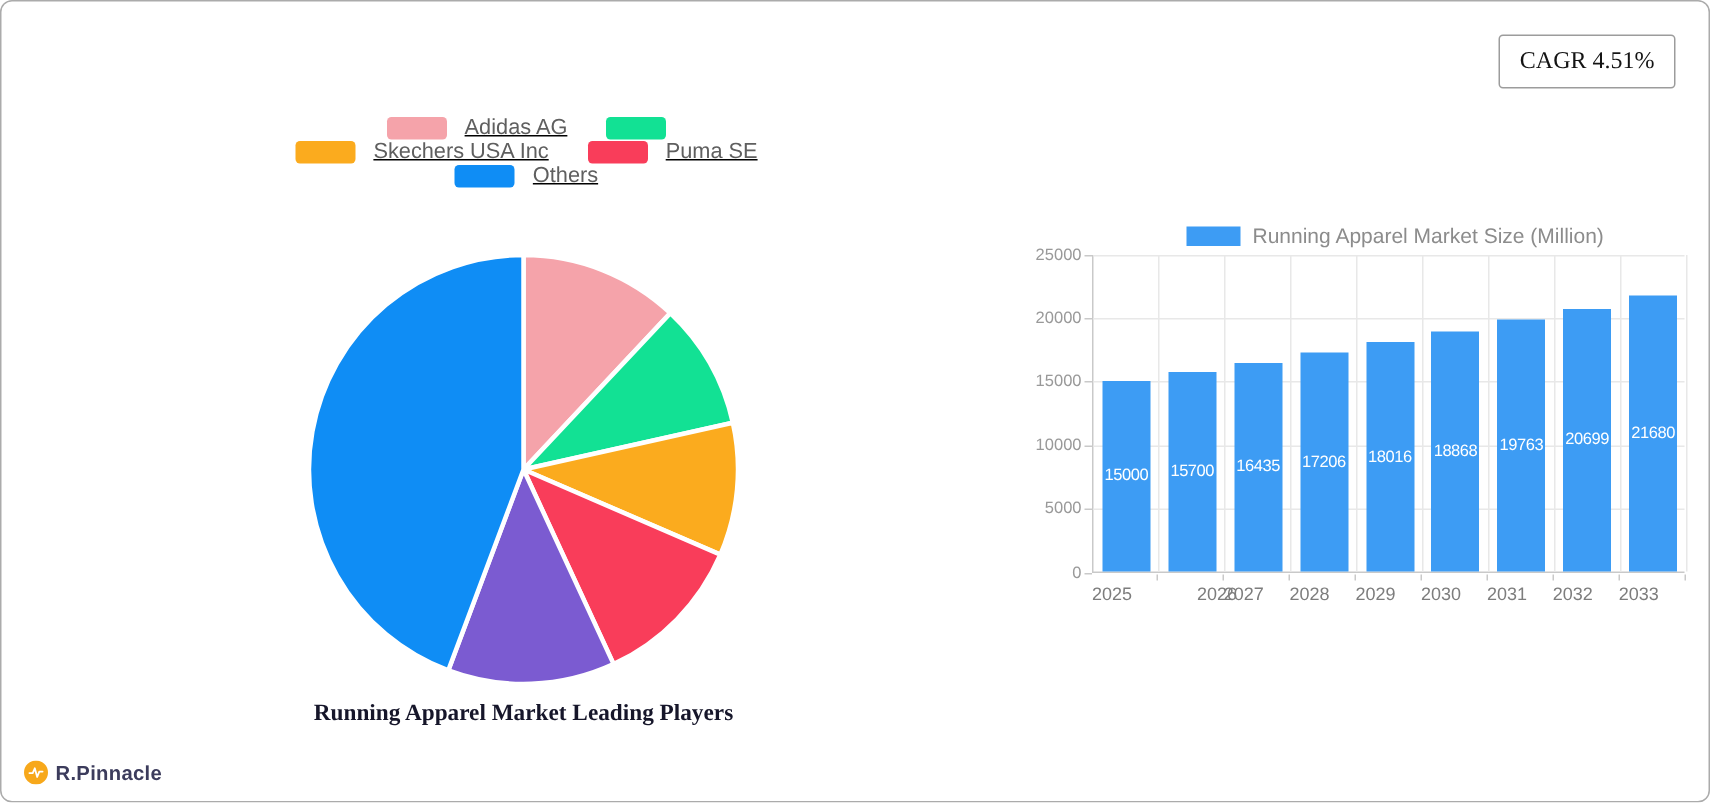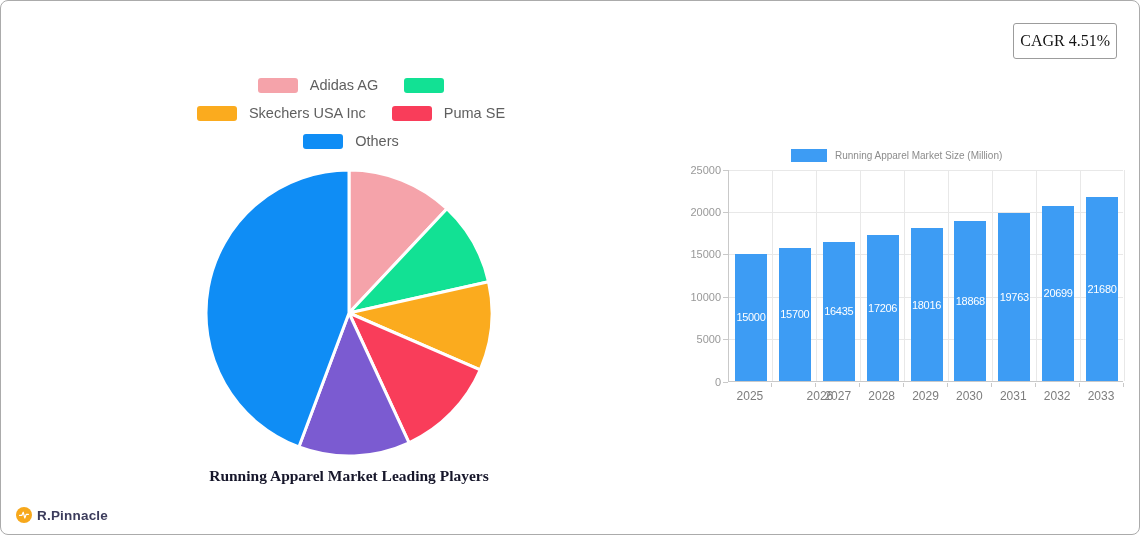--- a/index.html
+++ b/index.html
@@ -5,58 +5,58 @@
   html,body{margin:0;padding:0;background:#fff;}
   *{box-sizing:border-box;}
   body{font-family:"Liberation Sans", sans-serif;}
   .card{
     position:relative;width:1140px;height:535px;background:#fff;
     border:1px solid #ababab;border-radius:8px;overflow:hidden;
   }
   .cagr{
     position:absolute;top:22px;right:22px;
     border:1px solid #9c9c9c;border-radius:3px;
-    padding:8px 6px;font-family:"Liberation Serif", serif;
+    padding:8px 13px;font-family:"Liberation Serif", serif;
     font-size:16px;color:#141414;background:#fff;white-space:nowrap;
   }
   
   .pie-legend{
     position:absolute;left:40px;top:76px;width:620px;
-    display:flex;flex-direction:column;align-items:center;gap:12px;
+    display:flex;flex-direction:column;align-items:center;text-decoration:underline;
   }
   .legend-row{display:flex;justify-content:center;gap:26px;}
   .legend-item{display:flex;align-items:center;gap:12px;cursor:pointer;}
   .legend-swatch{width:40px;height:15px;border-radius:3px;display:inline-block;}
   .legend-label{font-size:14.5px;color:#5f5f5f;white-space:nowrap;}
   #pie-svg{position:absolute;left:203px;top:167px;width:290px;height:290px;}
   .pie-title{
     position:absolute;left:148px;top:466px;width:400px;text-align:center;
     font-family:"Liberation Serif", serif;font-weight:bold;font-size:15.5px;color:#16162a;
   }
   
   .bar-section{position:absolute;left:0;top:0;width:1140px;height:535px;pointer-events:none;}
   .bar-section *{pointer-events:auto;}
   .bar-legend{
     position:absolute;left:790px;top:148px;display:flex;align-items:center;gap:8px;cursor:pointer;
   }
   .bar-legend-swatch{width:36px;height:13px;display:inline-block;}
-  .bar-legend-label{font-size:10px;color:#8c8c8c;white-space:nowrap;}
+  .bar-legend-label{font-size:14px;color:#8c8c8c;white-space:nowrap;}
   .bar-plot{
     position:absolute;left:727px;top:169px;width:395px;height:212px;
     border-left:1px solid #c9c9c9;border-bottom:1px solid #c9c9c9;
   }
   .gridline-h{position:absolute;left:0;width:100%;height:1px;background:#e8e8e8;}
   .gridline-v{position:absolute;top:0;width:1px;height:100%;background:#e8e8e8;}
   .bar-rect{position:absolute;bottom:0;}
   .bar-value-label{
     position:absolute;color:#fff;font-size:11px;text-align:center;
     white-space:nowrap;letter-spacing:-0.3px;
   }
   .y-label{position:absolute;width:50px;text-align:right;font-size:11px;color:#999;}
-  .x-label{position:absolute;text-align:center;font-size:12px;color:#7d7d7d;}
+  .x-label{position:absolute;font-size:12px;color:#7d7d7d;}
   .tick-y{position:absolute;width:5px;height:1px;background:#c9c9c9;}
   .tick-x{position:absolute;width:1px;height:4px;background:#c9c9c9;}
   
   .brand{position:absolute;left:15px;top:506px;display:flex;align-items:center;gap:5px;}
   .brand-name{font-size:13.5px;font-weight:700;color:#3c3c5c;letter-spacing:0.2px;}
 </style>
 </head>
 <body>
 
 <div class="card">

